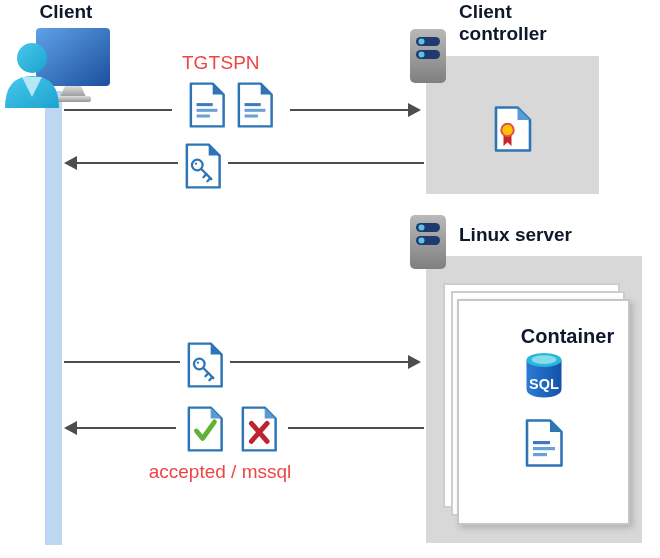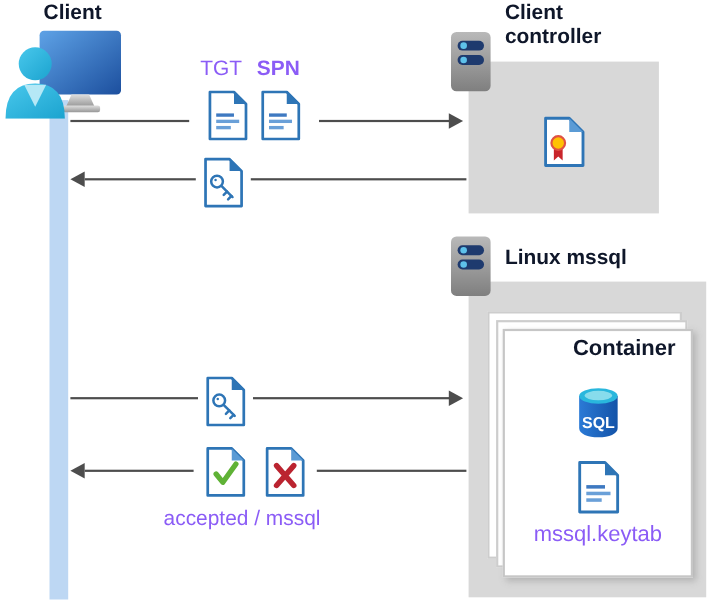--- a/index.html
+++ b/index.html
@@ -3,21 +3,21 @@
 <meta charset="utf-8">
 <style>
   * { margin:0; padding:0; box-sizing:border-box; }
   html,body { background:#ffffff; }
   .stage {
     position:relative; width:660px; height:558px; background:#fff;
     font-family:"Liberation Sans", sans-serif; overflow:hidden;
   }
   .abs { position:absolute; }
   .title { font-weight:bold; color:#0f172a; font-size:19px; line-height:22px; }
-  .note  { color:#8b5cf6; font-size:19px; }
+  .note  { color:#ef4444; font-size:19px; }
   .center { text-align:center; }
   .line { position:absolute; height:2px; background:#4d4d4d; }
   .head-right { position:absolute; width:0; height:0;
     border-top:7px solid transparent; border-bottom:7px solid transparent;
     border-left:13px solid #4d4d4d; }
   .head-left { position:absolute; width:0; height:0;
     border-top:7px solid transparent; border-bottom:7px solid transparent;
     border-right:13px solid #4d4d4d; }
   .tile { position:absolute; background:#fff; display:flex;
     align-items:center; justify-content:center; }
@@ -74,21 +74,21 @@
   <div class="line" style="left:77px; top:162px; width:347px;"></div>
   <div class="head-left" style="left:64px; top:156px;"></div>
 
   <div class="line" style="left:64px; top:361px; width:345px;"></div>
   <div class="head-right" style="left:408px; top:355px;"></div>
 
   <div class="line" style="left:77px; top:427px; width:347px;"></div>
   <div class="head-left" style="left:64px; top:421px;"></div>
 
   <div class="abs note center" style="left:176px; top:52px; width:50px;">TGT</div>
-  <div class="abs note center" style="left:228px; top:52px; width:50px;font-weight:bold;">SPN</div>
+  <div class="abs note center" style="left:215px; top:52px; width:50px;">SPN</div>
 
   <div class="tile" style="left:172px; top:79px; width:118px; height:52px; gap:10px;">
     <svg width="38" height="48" viewBox="0 0 40 50">
       <path d="M3 2.5 H26 L37.5 14 V47.5 H3 Z" fill="#fff" stroke="#2e75b6" stroke-width="2.6" stroke-linejoin="round"></path>
       <path d="M26 2.5 V14 H37.5 Z" fill="#2e75b6"></path>
       <rect x="9" y="23" width="17" height="3.2" fill="#3e79c1"></rect>
       <rect x="9" y="29" width="22" height="3.2" fill="#6aa0d8"></rect>
       <rect x="9" y="35" width="14" height="3.2" fill="#6aa0d8"></rect>
     </svg>
     <svg width="38" height="48" viewBox="0 0 40 50">
@@ -160,35 +160,34 @@
   </svg>
 
   <div class="graybox" style="left:426px; top:256px; width:216px; height:287px;"></div>
   <svg class="abs" style="left:409px; top:214px;" width="38" height="56" viewBox="0 0 38 56">
     <rect x="1" y="1" width="36" height="54" rx="5" fill="url(#gradServer)"></rect>
     <rect x="7" y="9" width="24" height="9" rx="4.5" fill="#1e3a6e"></rect>
     <circle cx="12.5" cy="13.5" r="3" fill="#5ec1ea"></circle>
     <rect x="7" y="22" width="24" height="9" rx="4.5" fill="#1e3a6e"></rect>
     <circle cx="12.5" cy="26.5" r="3" fill="#5ec1ea"></circle>
   </svg>
-  <div class="abs title" style="left:459px; top:224px; width:170px;">Linux mssql</div>
+  <div class="abs title" style="left:459px; top:224px; width:170px;">Linux server</div>
 
   <div class="paper" style="left:443px; top:283px; width:177px; height:225px;"></div>
   <div class="paper" style="left:451px; top:291px; width:174px; height:225px;"></div>
   <div class="paper paper-front" style="left:457px; top:299px; width:173px; height:226px;">
-    <div class="abs title center" style="left:0; top:5px; width:100%; font-size:20px;padding-left:48px;">Container</div>
+    <div class="abs title center" style="left:0; top:24px; width:100%; font-size:20px;padding-left:48px;">Container</div>
     <svg class="abs" style="left:65px; top:51px;" width="40" height="47" viewBox="0 0 40 47">
       <path d="M2.5 8 V37 C2.5 42.5 10.3 45.5 20 45.5 C29.7 45.5 37.5 42.5 37.5 37 V8 Z" fill="url(#gradSql)"></path>
       <ellipse cx="20" cy="8" rx="17.5" ry="7" fill="#29b7dd"></ellipse>
       <ellipse cx="20" cy="7.6" rx="12.5" ry="4.3" fill="#87dcec"></ellipse>
       <text x="20" y="37" text-anchor="middle" font-size="14.5" font-weight="bold" fill="#ffffff">SQL</text>
     </svg>
     <svg class="abs" style="left:64px; top:117px;" width="42" height="50" viewBox="0 0 40 50">
       <path d="M3 2.5 H26 L37.5 14 V47.5 H3 Z" fill="#fff" stroke="#2e75b6" stroke-width="2.6" stroke-linejoin="round"></path>
       <path d="M26 2.5 V14 H37.5 Z" fill="#2e75b6"></path>
       <rect x="9" y="23" width="17" height="3.2" fill="#3e79c1"></rect>
       <rect x="9" y="29" width="22" height="3.2" fill="#6aa0d8"></rect>
       <rect x="9" y="35" width="14" height="3.2" fill="#6aa0d8"></rect>
     </svg>
-    <div class="abs note center" style="left:0; top:174px; width:100%; font-size:20px;">mssql.keytab</div>
   </div>
 
 </div>
 
 </body></html>

